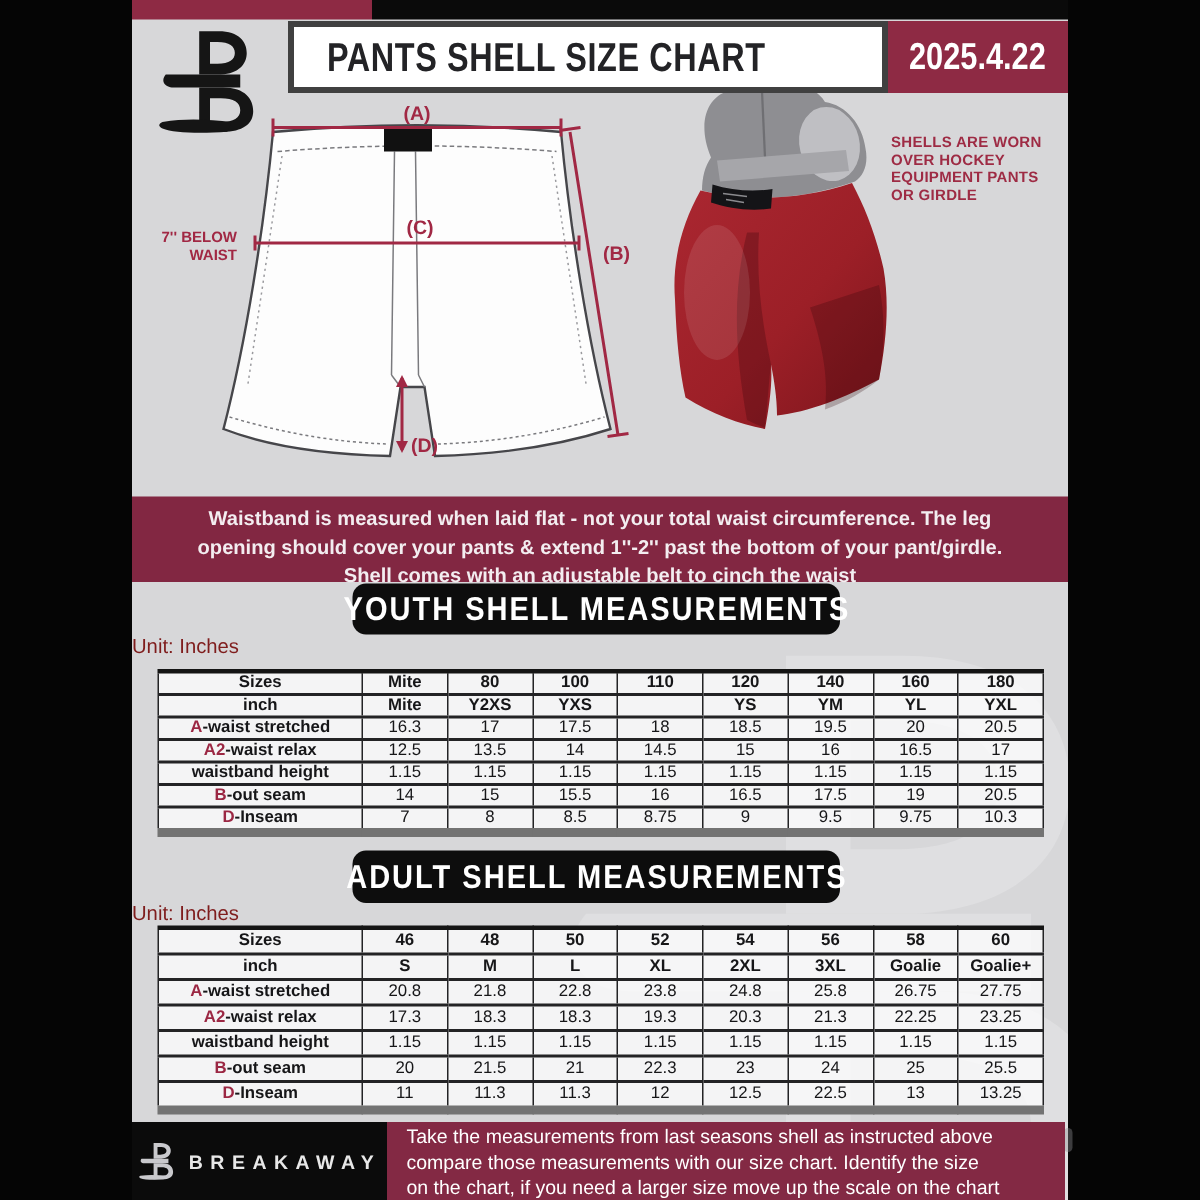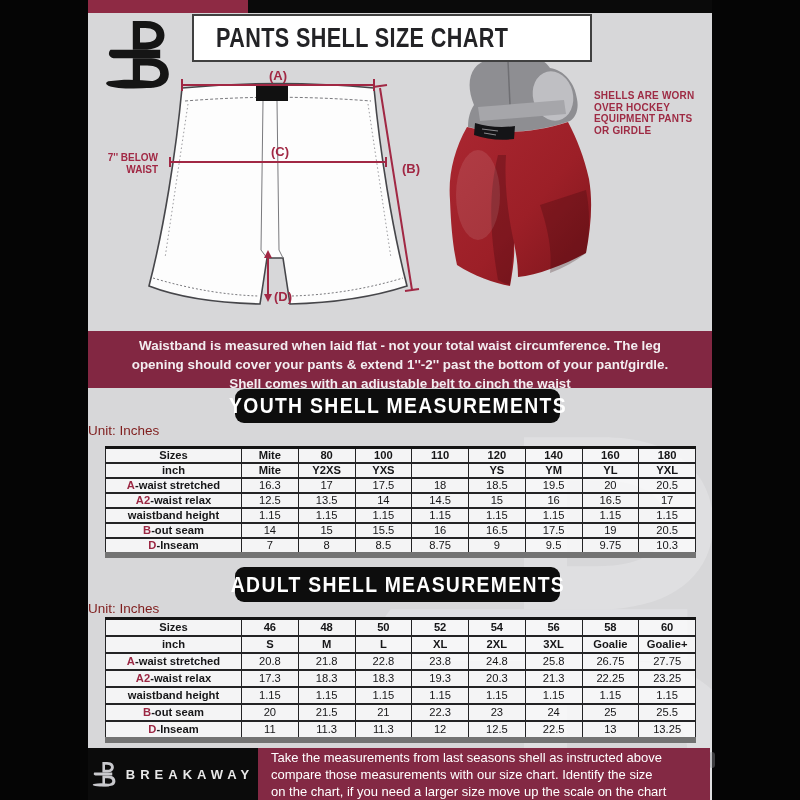--- a/index.html
+++ b/index.html
@@ -6,21 +6,21 @@
   body{width:800px;height:800px;position:relative;font-family:"Liberation Sans",sans-serif;
        -webkit-font-smoothing:antialiased;}
   .abs{position:absolute;}
   #card{position:absolute;left:88px;top:0;width:624px;height:800px;background:#d7d7d9;overflow:hidden;}
 
   
   .strip-maroon{left:0;top:0;width:160px;height:13px;background:#8e2a44;}
   .strip-black{left:160px;top:0;width:464px;height:13px;background:#0a0a0a;}
 
   
-  .title-bar{left:104px;top:14px;width:400px;height:48px;background:#ffffff;border:2px solid #404040;
+  .title-bar{left:104px;top:14px;width:400px;height:48px;background:#ffffff;border:4px solid #404040;
              box-sizing:border-box;display:flex;align-items:center;padding-left:22px;z-index:3;}
   .title-text{font-size:27px;font-weight:bold;color:#232326;letter-spacing:.5px;white-space:nowrap;
               display:inline-block;transform:scaleX(.8);transform-origin:left center;}
   .date-box{left:504px;top:14px;width:120px;height:48px;background:#8e2a44;display:flex;align-items:center;
             justify-content:center;z-index:3;}
   .date-text{font-size:25px;font-weight:bold;color:#fff;display:inline-block;transform:scaleX(.82);}
 
   
   .sidenote{left:506px;top:90px;width:114px;color:#9e2b44;font-size:10px;font-weight:bold;
             line-height:11.5px;letter-spacing:.2px;}
@@ -84,20 +84,23 @@
   <svg class="abs watermark" viewBox="0 0 100 100">
     <use href="#blogo" fill="#e2e2e4"></use>
   </svg>
 
   <svg class="abs" style="left:16px;top:16px;z-index:3" width="72" height="76" viewBox="0 0 100 100">
     <use href="#blogo" fill="#151515"></use>
   </svg>
   <div class="abs title-bar">
     <span class="title-text">PANTS SHELL SIZE CHART</span>
   </div>
+  <div class="abs date-box">
+    <span class="date-text">2025.4.22</span>
+  </div>
 
   <svg class="abs" style="left:20px;top:58px;z-index:2" width="340" height="265" viewBox="0 0 340 265">
 
     <path d="M74,30 C138,24 202,24 266,30 C272,94 284,170 299,228 C262,240 224,245 182,246
              L175,200 L159,200 L152,246 C110,245 72,240 41,228 C56,170 68,94 74,30 Z" fill="#fdfdfd" stroke="#46464a" stroke-width="1.6"></path>
     <path d="M77,43 C140,38 198,38 263,43" fill="none" stroke="#7a7a7e" stroke-width="1" stroke-dasharray="3,2"></path>
     <path d="M80,46 L57,200 M260,46 L283,200" fill="none" stroke="#9a9a9e" stroke-width="1" stroke-dasharray="1.5,2.5"></path>
     <path d="M155,43 L153,192 M169,43 L171,192 M153,192 L159,200 M171,192 L175,200" fill="none" stroke="#7a7a7e" stroke-width="1"></path>
     <path d="M45,220 C85,232 120,237 150,238 M184,238 C218,237 255,232 295,220" fill="none" stroke="#7a7a7e" stroke-width="1" stroke-dasharray="2,2"></path>
     <rect x="148" y="26" width="32" height="17" fill="#111"></rect>

